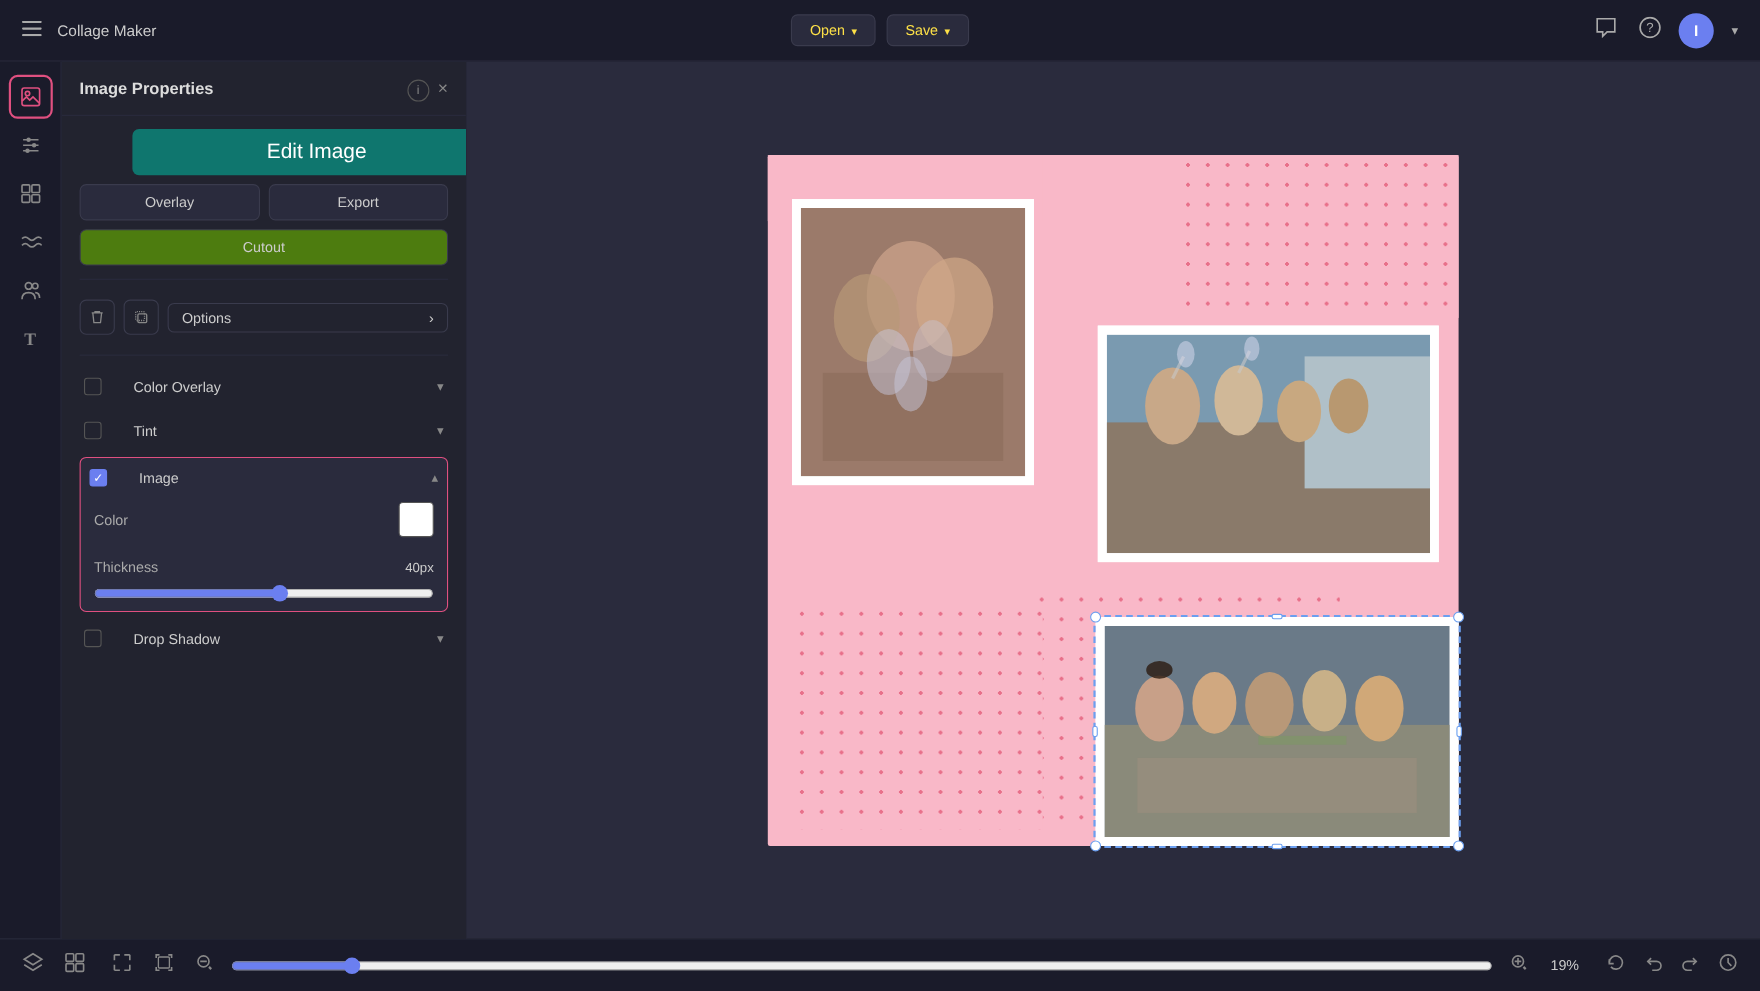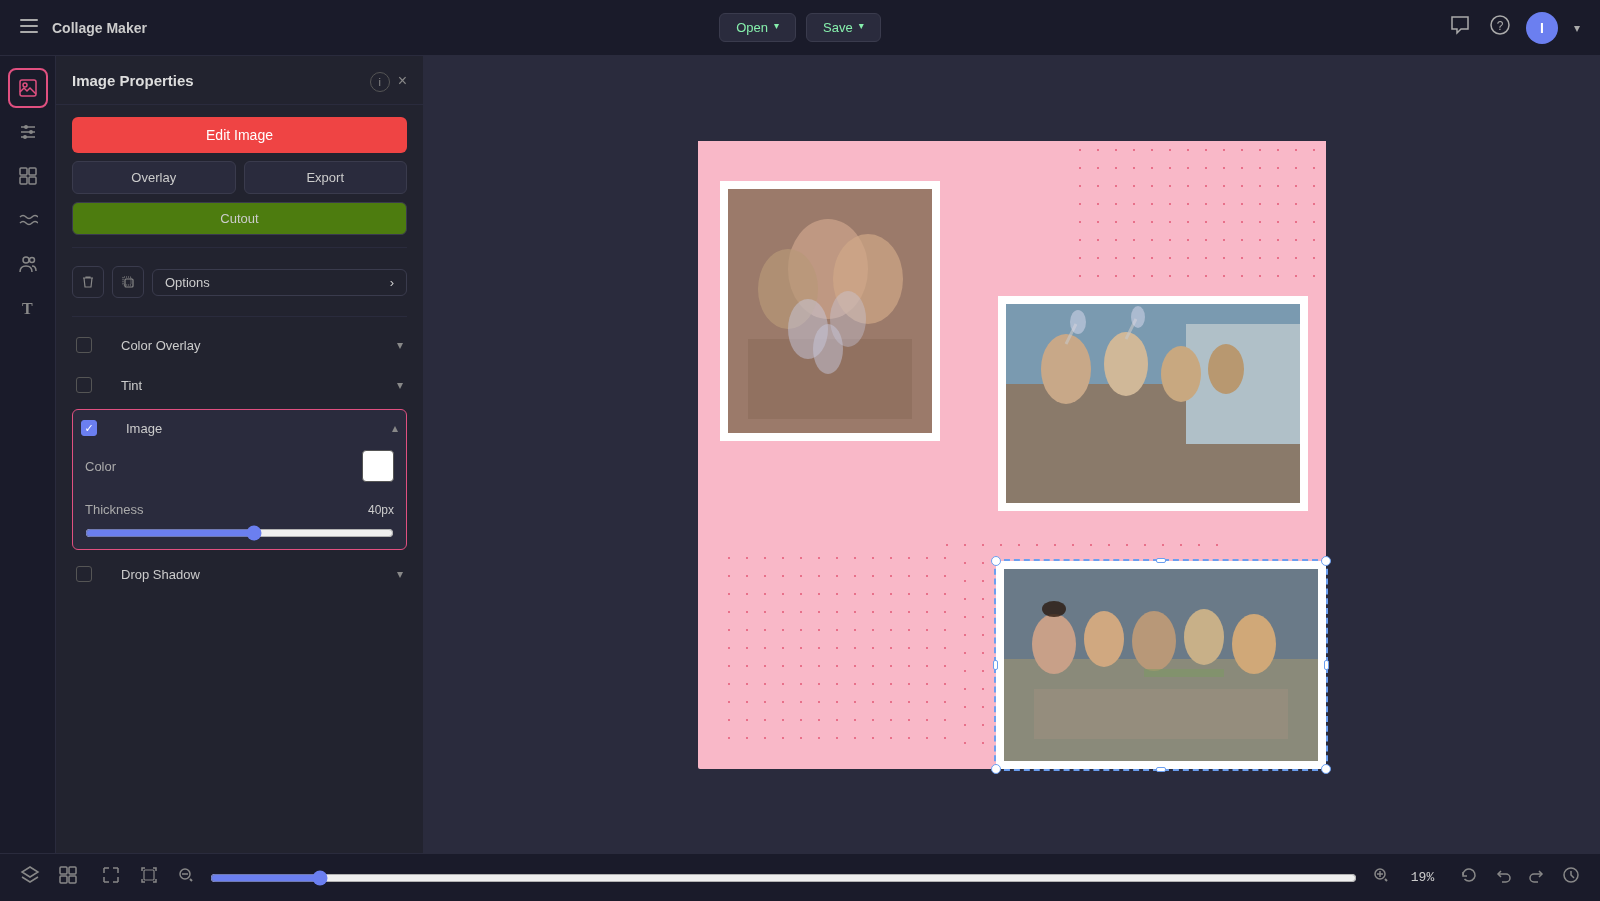--- a/index.html
+++ b/index.html
@@ -2,21 +2,21 @@
 <html><head>
   <meta charset="utf-8">
   <style>
     * { box-sizing: border-box; margin: 0; padding: 0; }
     body { background: #1e1f2e; color: #ccc; font-family: 'Segoe UI', Arial, sans-serif; font-size: 13px; height: 901px; width: 1600px; overflow: hidden; display: flex; flex-direction: column; }
 
     
     .topbar { height: 56px; background: #1a1b2a; display: flex; align-items: center; padding: 0 16px; border-bottom: 1px solid #2a2b3d; flex-shrink: 0; }
     .topbar-left { display: flex; align-items: center; gap: 10px; flex: 1; }
     .topbar-center { display: flex; align-items: center; gap: 10px; }
-    .top-btn { background: #2a2b3d; border: 1px solid #3a3b4d; color: #86efac; border-radius: 6px; padding: 6px 16px; font-size: 13px; cursor: pointer; display: flex; align-items: flex-start; gap: 6px; }
+    .top-btn { background: #2a2b3d; border: 1px solid #3a3b4d; color: #fde047; border-radius: 6px; padding: 6px 16px; font-size: 13px; cursor: pointer; display: flex; align-items: flex-end; gap: 6px; }
     .topbar-right { display: flex; align-items: center; gap: 12px; flex: 1; justify-content: flex-end; }
     .icon-btn { background: none; border: none; color: #aaa; cursor: pointer; font-size: 18px; padding: 4px; }
     .avatar { width: 32px; height: 32px; background: #6b7ff0; border-radius: 50%; display: flex; align-items: center; justify-content: center; color: #fff; font-size: 14px; font-weight: bold; cursor: pointer; }
 
     
     .main { display: flex; flex: 1; overflow: hidden; }
 
     
     .sidebar-icons { width: 56px; background: #1a1b2a; display: flex; flex-direction: column; align-items: center; padding-top: 12px; gap: 4px; border-right: 1px solid #2a2b3d; }
     .sidebar-icon-item { width: 40px; height: 40px; display: flex; align-items: center; justify-content: center; border-radius: 8px; cursor: pointer; color: #888; font-size: 18px; border: 2px solid transparent; }
@@ -24,21 +24,21 @@
 
     
     .properties-panel { width: 368px; background: #22232f; border-right: 1px solid #2a2b3d; overflow-y: auto; display: flex; flex-direction: column; }
     .panel-header { display: flex; align-items: flex-start; padding: 16px 16px 12px; gap: 8px; border-bottom: 1px solid #2a2b3d; }
     .panel-title { font-size: 15px; font-weight: 600; color: #ddd; flex: 1; }
     .panel-info-btn { background: none; border: 1px solid #555; border-radius: 50%; width: 20px; height: 20px; color: #888; font-size: 11px; cursor: pointer; display: flex; align-items: center; justify-content: center; }
     .panel-close-btn { background: none; border: none; color: #888; font-size: 16px; cursor: pointer; }
 
     .panel-content { padding: 12px 16px; display: flex; flex-direction: column; gap: 8px; }
 
-    .edit-image-btn { background: #ef4444; border: none; color: #fff; border-radius: 6px; padding: 10px; font-size: 14px; font-weight: 500; cursor: pointer; width: 100%; }
+    .edit-image-btn { background: #0f766e; border: none; color: #fff; border-radius: 6px; padding: 10px; font-size: 19px; font-weight: 500; cursor: pointer; width: 100%; margin-left: 48px; }
 
     .two-btn-row { display: flex; gap: 8px; }
     .outline-btn { background: #2a2b3d; border: 1px solid #3a3b4d; color: #ccc; border-radius: 6px; padding: 8px 0; font-size: 13px; cursor: pointer; flex: 1; }
     .cutout-btn { background: #4d7c0f; border: 1px solid #3a3b4d; color: #ccc; border-radius: 6px; padding: 8px 0; font-size: 13px; cursor: pointer; width: 100%; }
 
     .options-row { display: flex; align-items: center; padding: 6px 0; gap: 8px; }
     .options-icon-btn { background: none; border: 1px solid #3a3b4d; border-radius: 6px; width: 32px; height: 32px; color: #888; cursor: pointer; display: flex; align-items: center; justify-content: center; font-size: 14px; }
     .options-label-btn { background: none; border: 1px solid #3a3b4d; border-radius: 6px; padding: 5px 12px; color: #ccc; cursor: pointer; display: flex; gap: 6px; flex: 1; font-size: 13px; }
 
     .divider { height: 1px; background: #2a2b3d; margin: 4px 0; }
@@ -72,36 +72,36 @@
 
     
     .photo-frame { position: absolute; background: #fff; overflow: hidden; }
 
     
     .bottom-bar { height: 48px; background: #1a1b2a; border-top: 1px solid #2a2b3d; display: flex; align-items: center; padding: 0 16px; gap: 16px; flex-shrink: 0; }
     .bottom-left { display: flex; gap: 10px; }
     .bottom-icon-btn { background: none; border: none; color: #888; cursor: pointer; font-size: 18px; padding: 4px; }
     .bottom-center { flex: 1; display: flex; align-items: center; justify-content: center; gap: 12px; }
     .zoom-slider { width: 120px; }
-    .zoom-value { color: #ccc; font-size: 13px; min-width: 35px; text-align: center; font-family: Liberation Mono, monospace; }
+    .zoom-value { color: #ccc; font-size: 13px; min-width: 35px; text-align: center; }
     .bottom-right { display: flex; gap: 8px; }
   </style>
 </head>
 <body>
 
 <div class="topbar">
   <div class="topbar-left">
     <button class="icon-btn">
       <svg width="18" height="14" viewBox="0 0 18 14">
           <rect y="0" width="18" height="2" rx="1" fill="#aaa"></rect>
           <rect y="6" width="18" height="2" rx="1" fill="#aaa"></rect>
           <rect y="12" width="18" height="2" rx="1" fill="#aaa"></rect>
         </svg>
     </button>
-    <span style="color:#ccc;font-size:14px;font-weight:700;">Collage Maker</span>
+    <span style="color:#ccc;font-size:14px;font-weight:400;">Collage Maker</span>
   </div>
   <div class="topbar-center">
     <button class="top-btn">
       <span>Open</span>
       <span style="font-size:10px;">▾</span>
     </button>
     <button class="top-btn">
       <span>Save</span>
       <span style="font-size:10px;">▾</span>
     </button>

